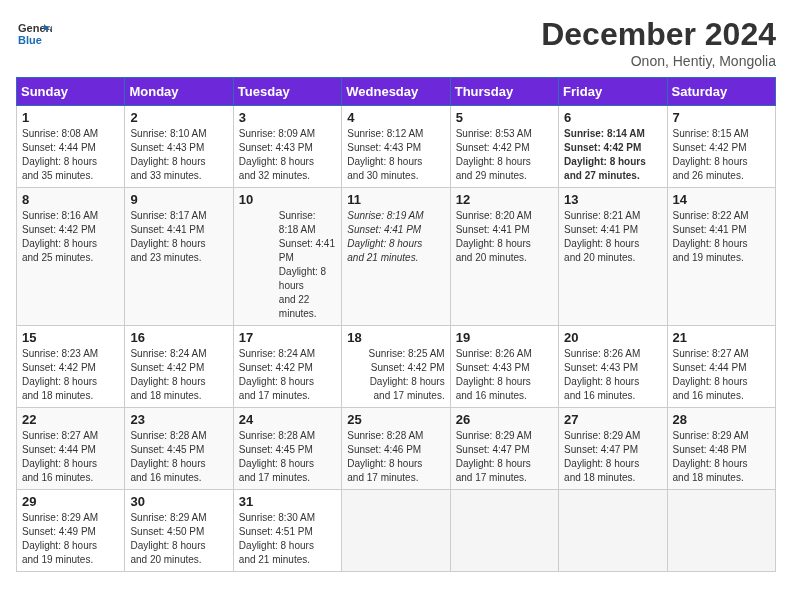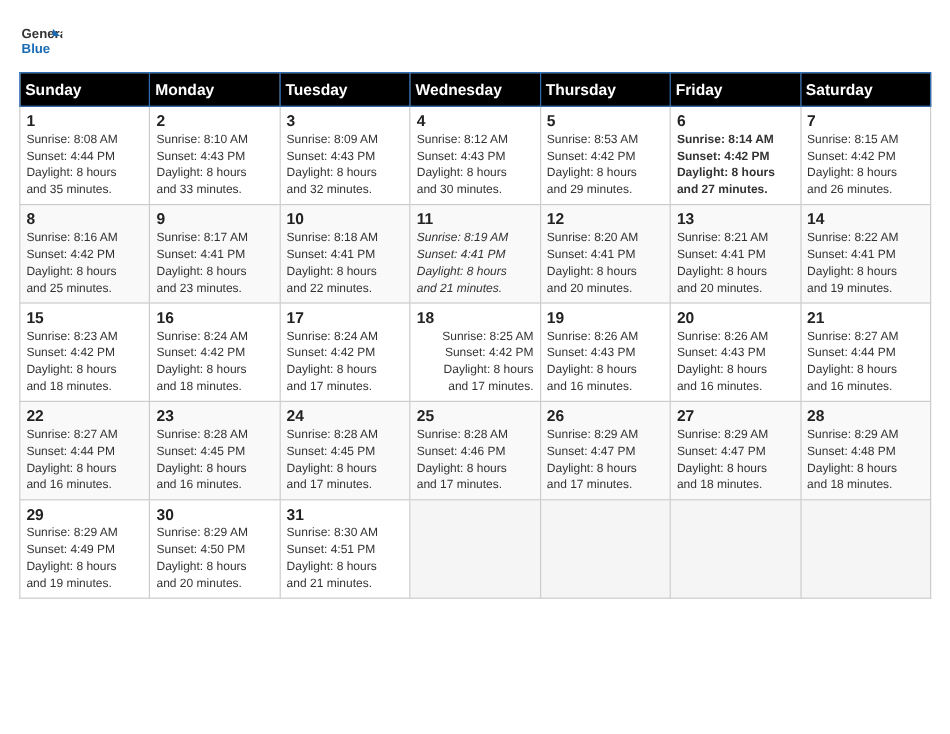--- a/index.html
+++ b/index.html
@@ -36,21 +36,21 @@
     .calendar-subtitle {
       font-size: 14px;
       color: #555;
     }
     table {
       width: 100%;
       border-collapse: collapse;
       font-size: 11px;
     }
     th {
-      background: #000000;
+      background: #6d28d9;
       color: #fff;
       padding: 6px 4px;
       text-align: left;
       font-size: 13px;
       font-weight: bold;
       border: 1px solid #2d6db5;
     }
     td {
       border: 1px solid #ccc;
       vertical-align: top;
@@ -81,20 +81,24 @@
 </head>
 <body>
 
 <div class="header-area">
   <div class="logo">
     <svg class="logo-icon" viewBox="0 0 36 36">
       <text x="2" y="16" font-size="11" font-weight="bold" fill="#333">General</text>
       <text x="2" y="28" font-size="11" font-weight="bold" fill="#1a6bb5">Blue</text>
       <polygon points="28,8 34,14 28,14" fill="#1a6bb5"></polygon>
     </svg>
+  </div>
+  <div class="title-area">
+    <div class="calendar-title">December 2024</div>
+    <div class="calendar-subtitle">Onon, Hentiy, Mongolia</div>
   </div>
 </div>
 
 <table>
   <thead>
     <tr id="col-headers">
         <th>Sunday</th>
         <th>Monday</th>
         <th>Tuesday</th>
         <th>Wednesday</th>
@@ -165,21 +169,21 @@
         </td>
         <td>
           <span class="day-num">9</span>
           <div class="day-info" style="white-space: pre-line;">Sunrise: 8:17 AM
 Sunset: 4:41 PM
 Daylight: 8 hours
 and 23 minutes.</div>
         </td>
         <td>
           <span class="day-num">10</span>
-          <div class="day-info" style="white-space: pre-line;">Sunrise: 8:18 AM
+          <div class="day-info" style="white-space: pre-line; margin-left: 40px;">Sunrise: 8:18 AM
 Sunset: 4:41 PM
 Daylight: 8 hours
 and 22 minutes.</div>
         </td>
         <td>
           <span class="day-num">11</span>
           <div class="day-info" style="white-space: pre-line; font-style: italic;">Sunrise: 8:19 AM
 Sunset: 4:41 PM
 Daylight: 8 hours
 and 21 minutes.</div>

